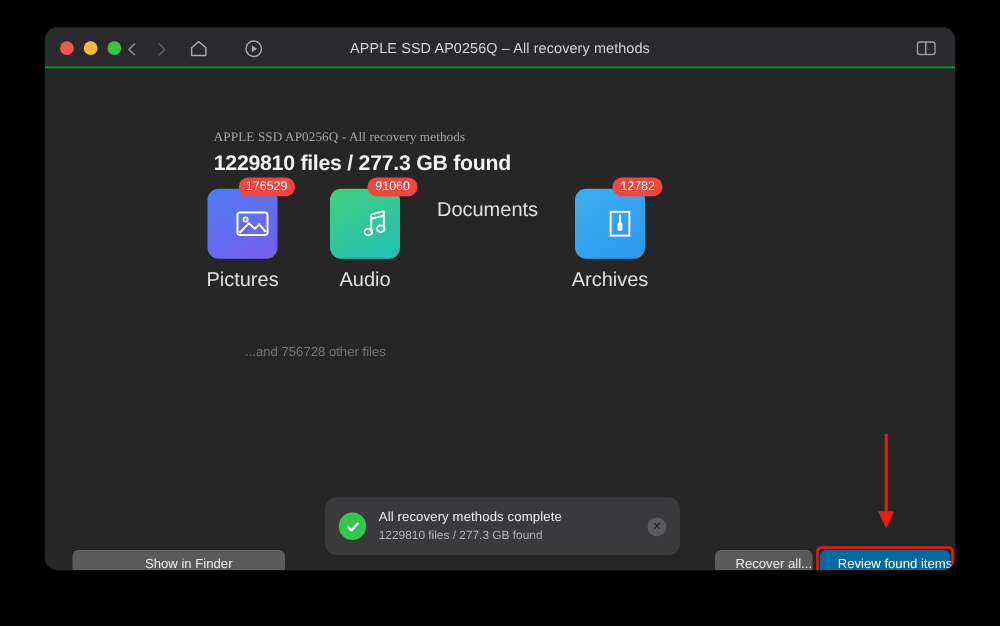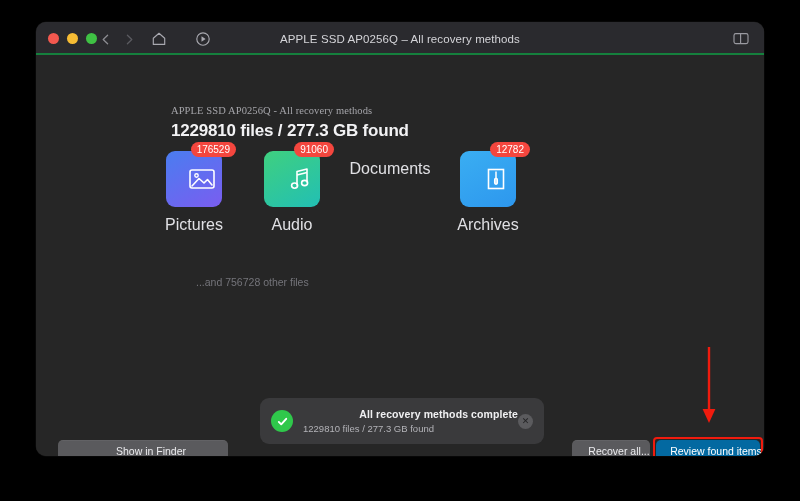--- a/index.html
+++ b/index.html
@@ -93,21 +93,21 @@
     position:absolute; left:224px; top:343px;
     width:284px; height:46px;
     background:#3a3a3c; border-radius:9px;
     display:flex; align-items:center; padding:0 11px;
   }
   .check {
     width:22px; height:22px; border-radius:50%; background:#2fc84b;
     display:flex; align-items:center; justify-content:center; flex:0 0 auto;
   }
   .notif-text { margin-left:10px; flex:1 1 auto; }
-  .notif-title { font-size:10.5px; font-weight:bold; color:#f0f0f2; letter-spacing:0.1px;text-align:right; }
+  .notif-title { font-size:10.5px; font-weight:normal; color:#f0f0f2; letter-spacing:0.1px; }
   .notif-sub { font-size:9.5px; color:#b3b3b8; margin-top:3px; }
   .notif-close {
     width:15px; height:15px; border-radius:50%; background:#5b5b5e;
     display:flex; align-items:center; justify-content:center;
     color:#232325; font-size:9px; line-height:1; flex:0 0 auto;
   }
 
   
   .btn {
     border-radius:5px; font-size:10.5px;

